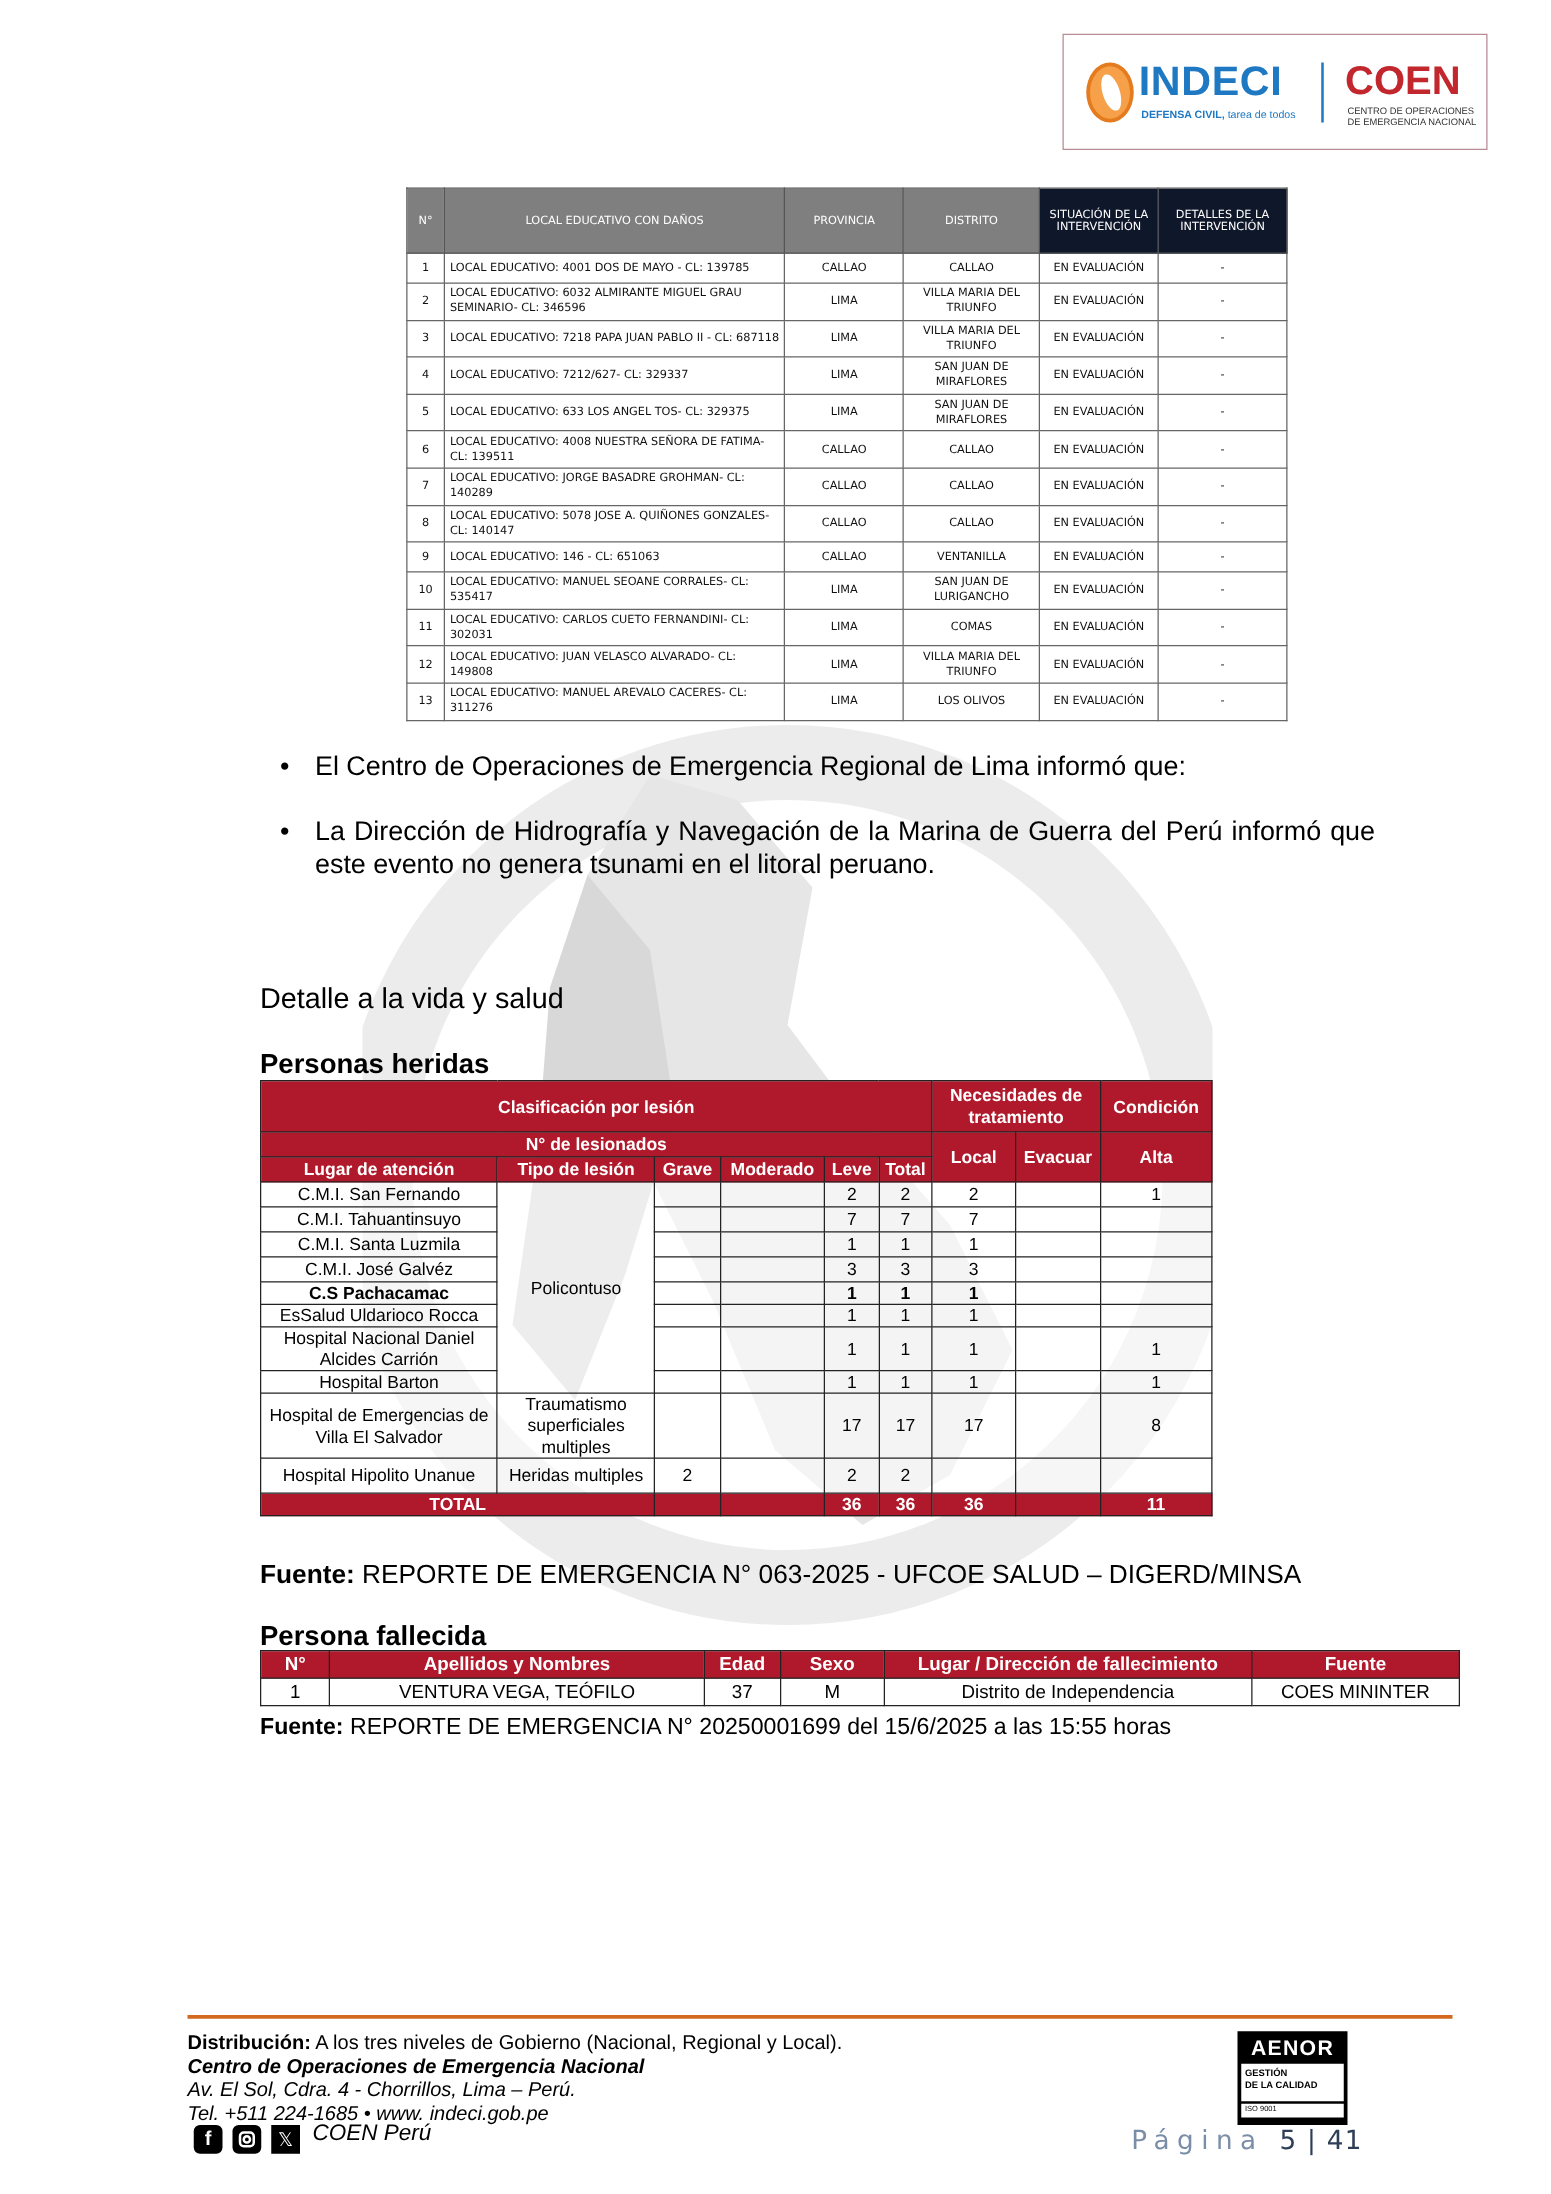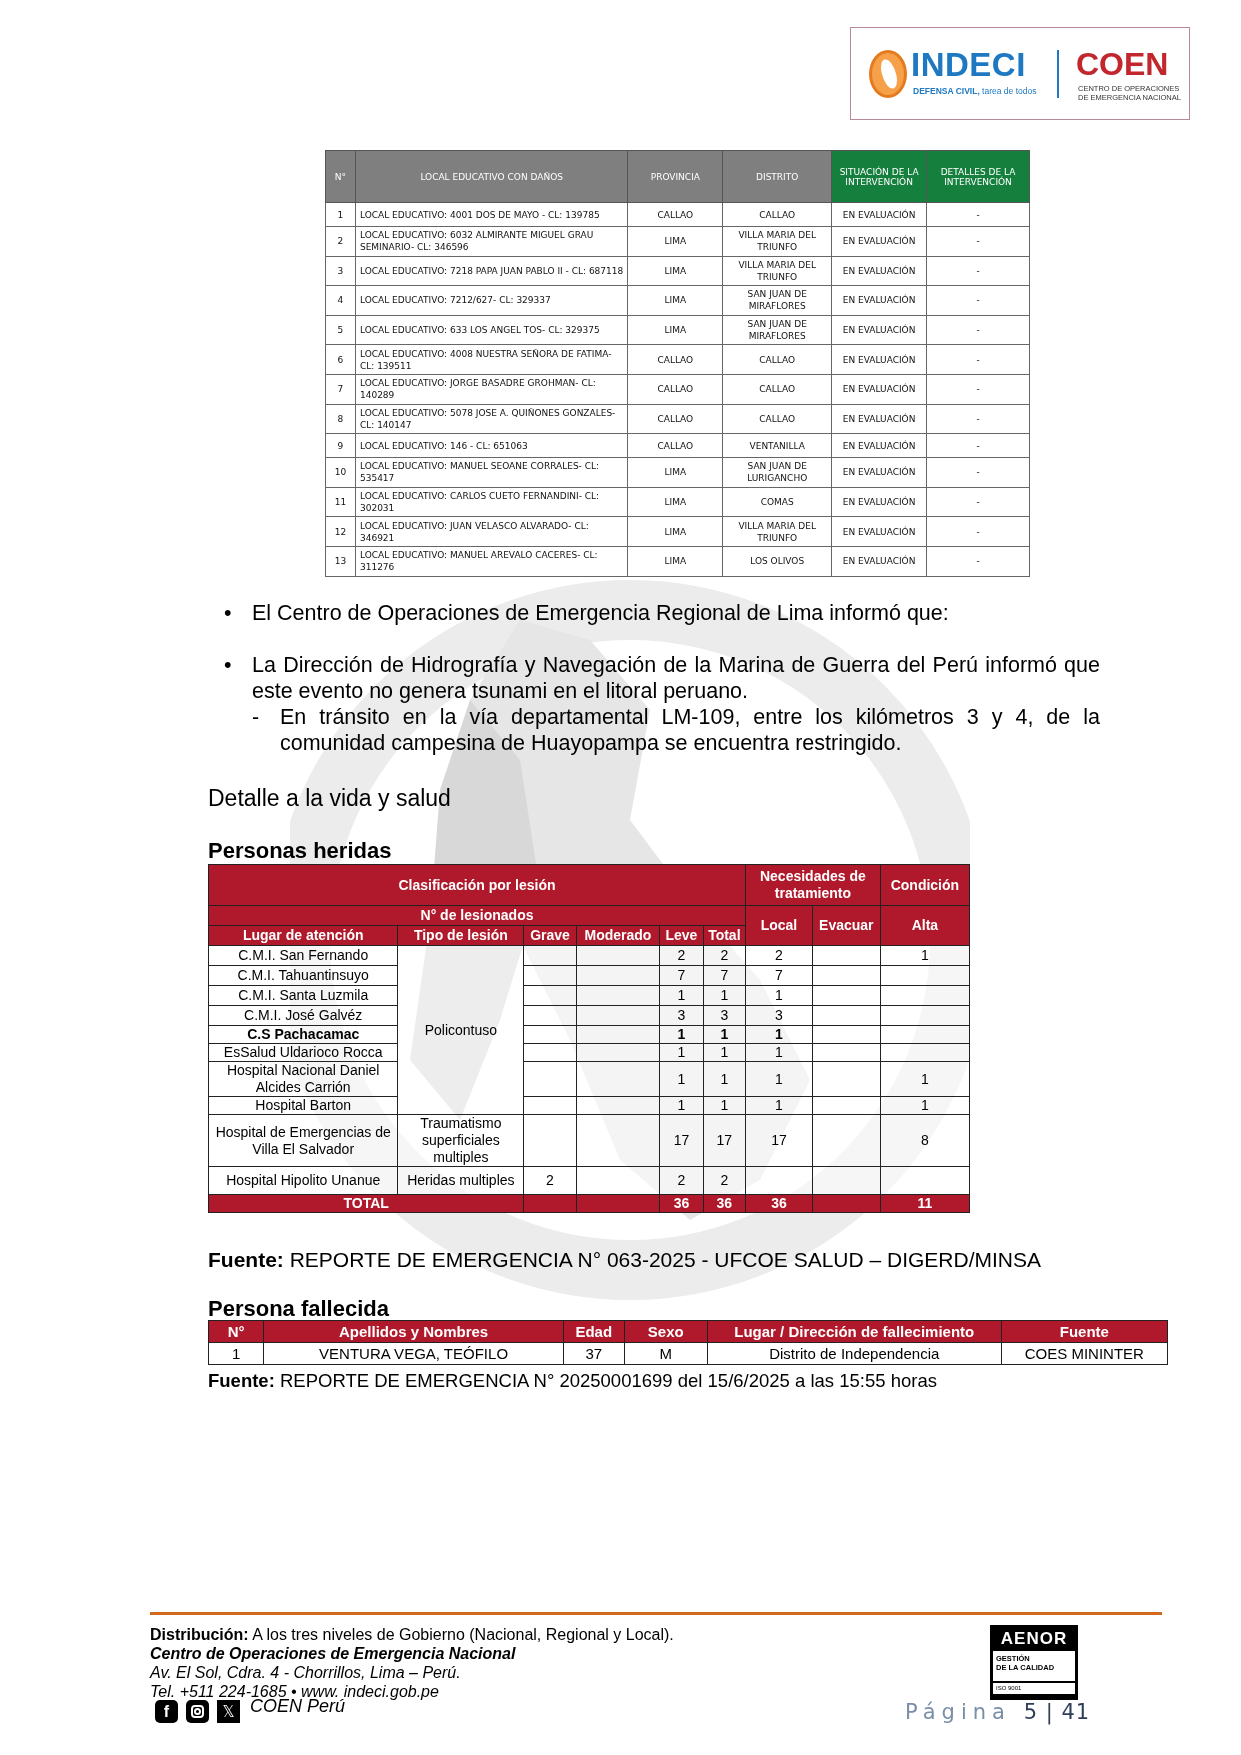--- a/index.html
+++ b/index.html
@@ -18,21 +18,21 @@
   .logo-tag b { font-weight: bold; }
   .logo-divider { position: absolute; left: 206px; top: 22px; width: 2px; height: 48px; background: #1e78c2; }
   .logo-coen { position: absolute; left: 225px; top: 18px; font-weight: bold; font-size: 32px; color: #c1272d; }
   .logo-coen-sub { position: absolute; left: 227px; top: 56px; font-size: 7.5px; line-height: 9px; color: #333; }
 
   
   table { border-collapse: collapse; }
   .schools { position: absolute; left: 325px; top: 150px; width: 705px; font-family: "DejaVu Sans", sans-serif; font-size: 9px; color: #111; }
   .schools th { font-weight: normal; color: #fff; font-size: 9px; height: 52px; border: 1px solid #555; }
   .schools th.gray { background: #7f7f7f; }
-  .schools th.blue { background: #15803d; }
+  .schools th.blue { background: #0f172a; }
   .schools td { border: 1px solid #666; height: 29.6px; text-align: center; line-height: 12px; padding: 0 2px; }
   .schools td.name { text-align: left; padding-left: 4px; }
   .schools tr.short td { height: 24px; }
 
   
   .bullets { position: absolute; left: 222px; top: 600px; width: 878px; font-family: "Liberation Sans", sans-serif; font-size: 21.5px; line-height: 26px; }
   .bullet { position: relative; padding-left: 30px; }
   .bullet::before { content: "•"; position: absolute; left: 2px; top: 0; }
   .bullet + .bullet { margin-top: 26px; }
   .dash { position: relative; padding-left: 58px; text-align: justify; }
@@ -201,41 +201,40 @@
       <tr>
         <td>11</td>
         <td class="name">LOCAL EDUCATIVO: CARLOS CUETO FERNANDINI- CL: 302031</td>
         <td>LIMA</td>
         <td>COMAS</td>
         <td>EN EVALUACIÓN</td>
         <td>-</td>
       </tr>
       <tr>
         <td>12</td>
-        <td class="name">LOCAL EDUCATIVO: JUAN VELASCO ALVARADO- CL: 346921</td>
+        <td class="name">LOCAL EDUCATIVO: JUAN VELASCO ALVARADO- CL: 149808</td>
         <td>LIMA</td>
         <td>VILLA MARIA DEL TRIUNFO</td>
         <td>EN EVALUACIÓN</td>
         <td>-</td>
       </tr>
       <tr>
         <td>13</td>
         <td class="name">LOCAL EDUCATIVO: MANUEL AREVALO CACERES- CL: 311276</td>
         <td>LIMA</td>
         <td>LOS OLIVOS</td>
         <td>EN EVALUACIÓN</td>
         <td>-</td>
       </tr>
     </tbody>
 </table>
 
 <div class="bullets">
   <div class="bullet">El Centro de Operaciones de Emergencia Regional de Lima informó que:</div>
   <div class="bullet" style="text-align:justify">La Dirección de Hidrografía y Navegación de la Marina de Guerra del Perú informó que este evento no genera tsunami en el litoral peruano.</div>
-  <div class="dash">En tránsito en la vía departamental LM-109, entre los kilómetros 3 y 4, de la comunidad campesina de Huayopampa se encuentra restringido.</div>
 </div>
 
 <div class="h-detalle">Detalle a la vida y salud</div>
 <div class="h-heridas">Personas heridas</div>
 
 <table class="injured">
   <colgroup>
     <col style="width:170px">
       <col style="width:113px">
       <col style="width:47px">

